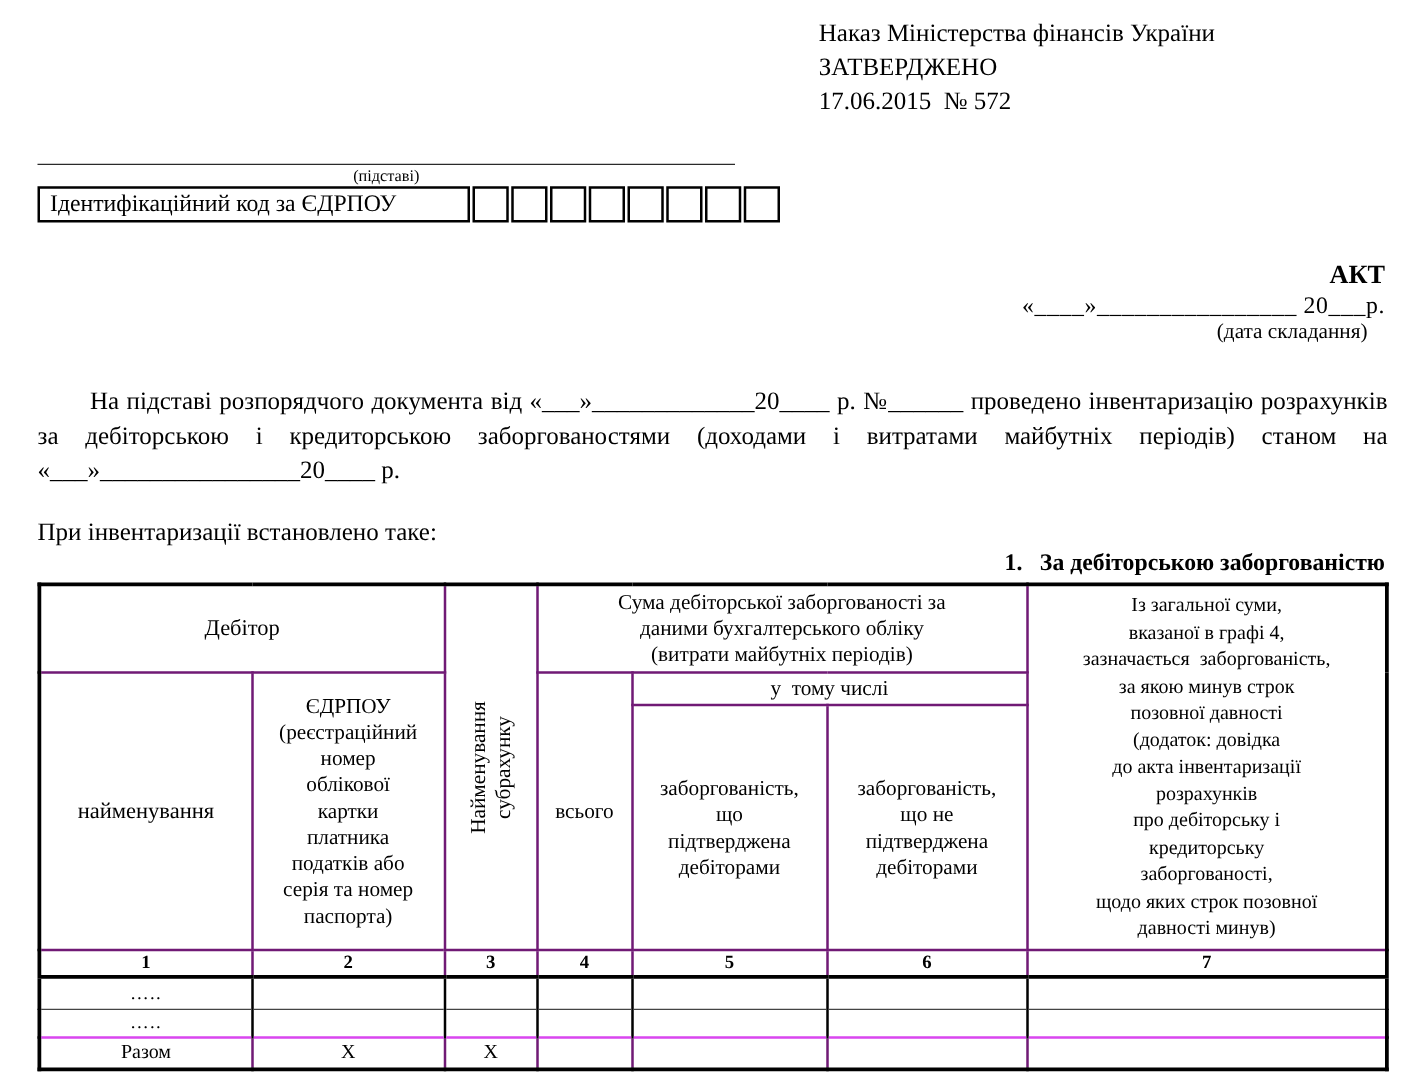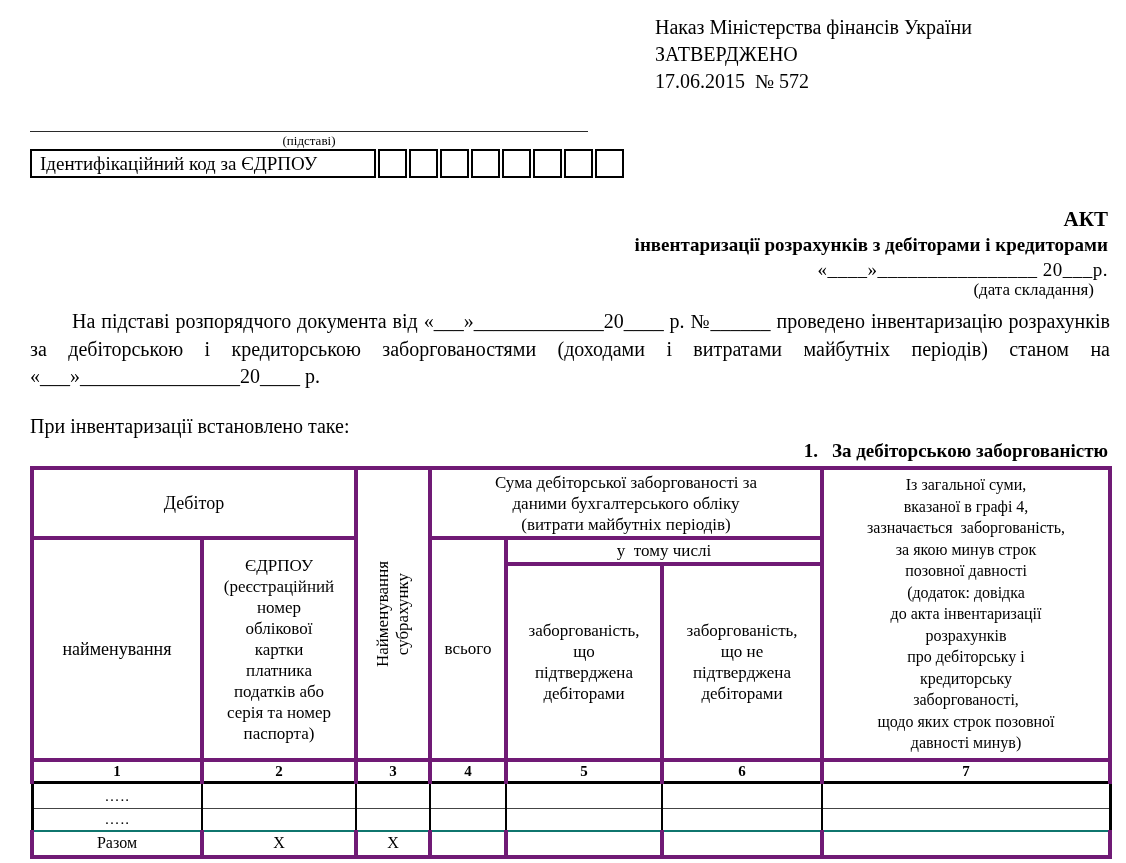--- a/index.html
+++ b/index.html
@@ -114,21 +114,21 @@
   table.debt {
     position: absolute;
     left: 30px;
     top: 466px;
     width: 1078px;
     border-collapse: collapse;
     table-layout: fixed;
     border: 3px solid #000;
   }
   table.debt th, table.debt td {
-    border: 4px solid #701a75;
+    border: 2px solid #701a75;
     font-weight: normal;
     text-align: center;
     vertical-align: middle;
     padding: 1px 2px;
     overflow: hidden;
   }
   .pre { white-space: pre-line; }
 
   tr.hr1 { height: 70px; }
   tr.hr2 { height: 26px; }
@@ -166,21 +166,21 @@
   }
   tr.dots-row1 td, tr.dots-row2 td {
     border-top: 1px solid #444;
     border-bottom: 1px solid #444;
     border-left: 2px solid #000;
     border-right: 2px solid #000;
     font-size: 15px;
   }
   td.dots { font-weight: bold; letter-spacing: 1px; }
   tr.total-row td {
-    border-top: 2px solid #0f766e;
+    border-top: 2px solid #d946ef;
     font-size: 16px;
   }
   td.total-label { font-weight: bold; }
 </style>
 </head>
 <body>
 
 <div class="page">
 
   <div class="approved">
@@ -199,21 +199,20 @@
     <div class="edrpou-cell"></div>
     <div class="edrpou-cell"></div>
     <div class="edrpou-cell"></div>
     <div class="edrpou-cell"></div>
     <div class="edrpou-cell"></div>
     <div class="edrpou-cell"></div>
   </div>
 
   <div class="title-block">
     <div class="act-title">АКТ</div>
-    <div class="act-subtitle">інвентаризації розрахунків з дебіторами і кредиторами</div>
     <div class="act-date-line">«____»________________ 20___р.</div>
     <div class="act-date-caption">(дата складання)</div>
   </div>
 
   <div class="basis">На підставі розпорядчого документа від «___»_____________20____ р. №______ проведено інвентаризацію розрахунків за дебіторською і кредиторською заборгованостями (доходами і витратами майбутніх періодів) станом на «___»________________20____ р.</div>
 
   <div class="found-line">При інвентаризації встановлено таке:</div>
 
   <div class="section-title">
     <span class="num">1.</span><span>За дебіторською заборгованістю</span>

